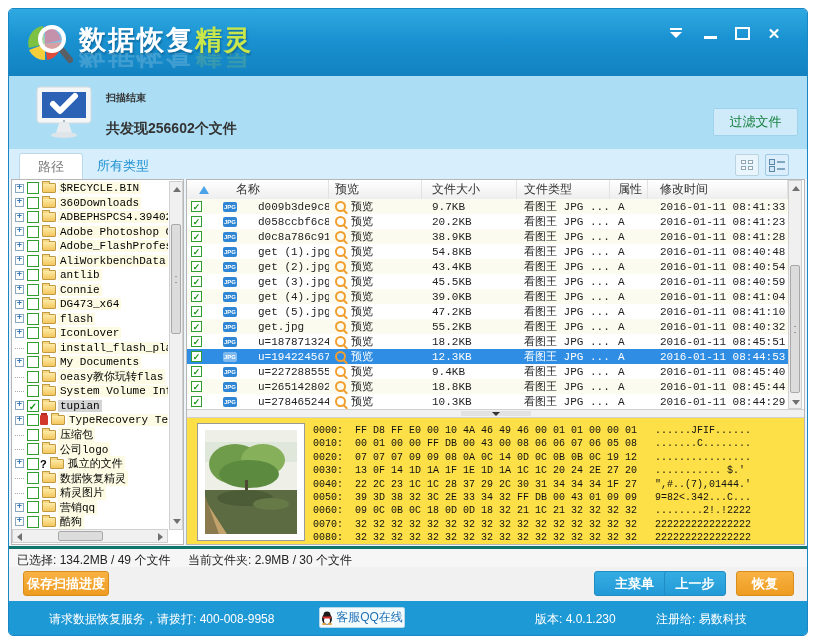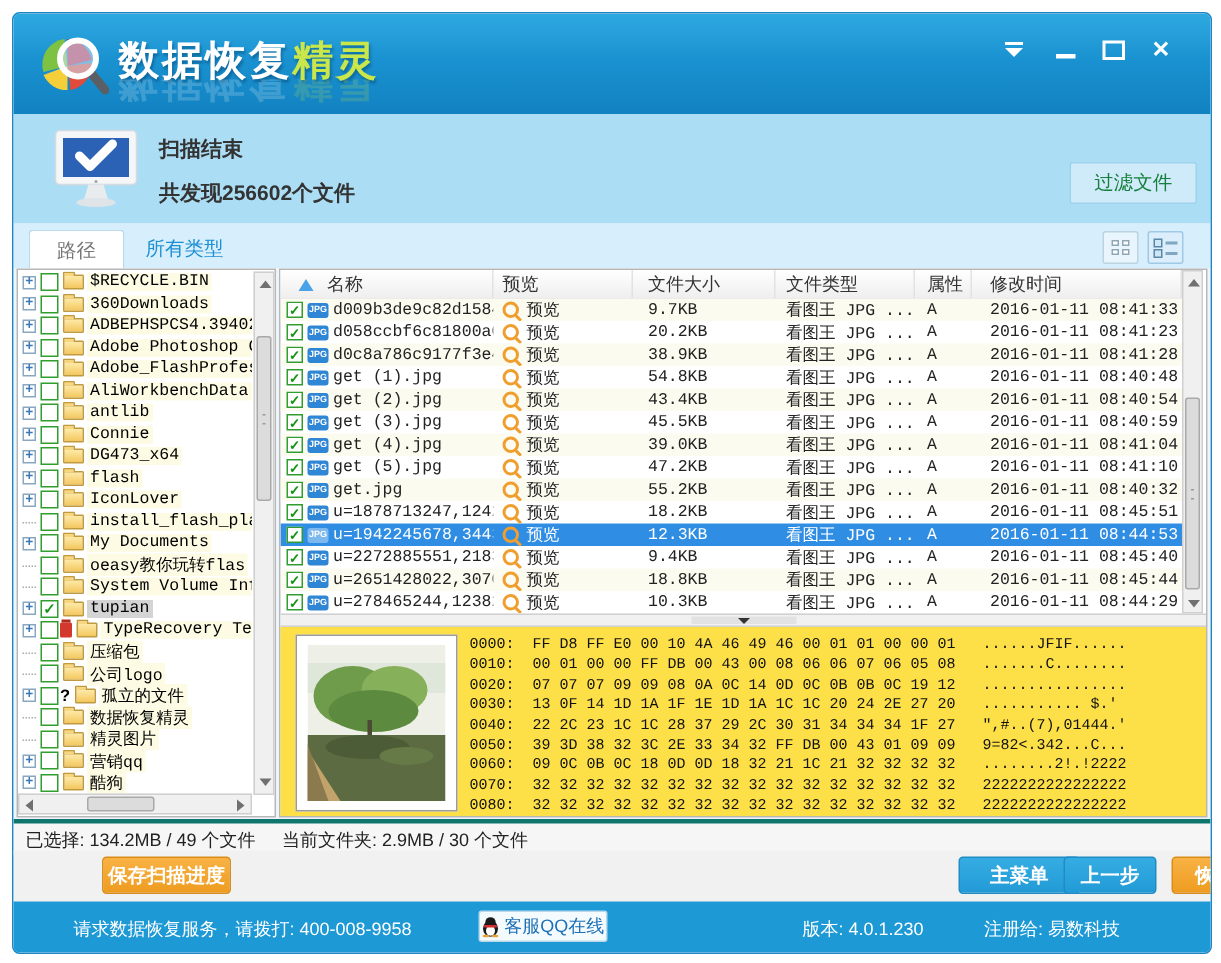--- a/index.html
+++ b/index.html
@@ -26,21 +26,21 @@
   .glyph-menu .bar{width:12px;height:2px;background:#fff;}
   .glyph-menu .tri{width:0;height:0;border-left:6px solid transparent;border-right:6px solid transparent;
           border-top:6px solid #fff;}
   .glyph-min{width:13px;height:3px;background:#fff;margin-top:8px;}
   .glyph-max{width:11px;height:9px;border:2px solid #fff;}
   .glyph-close{color:#fff;font-size:15px;font-weight:bold;line-height:15px;}
 
   
   .band{position:absolute;left:0;top:67px;right:0;height:73px;background:#abdef5;}
   .monitor{position:absolute;left:24px;top:9px;}
-  .band-title{position:absolute;left:97px;top:15px;font-size:14px;font-weight:bold;color:#333;}
+  .band-title{position:absolute;left:97px;top:15px;font-size:10px;font-weight:bold;color:#333;}
   .band-detail{position:absolute;left:97px;top:44px;font-size:14px;font-weight:bold;color:#333;}
   .filter-btn{position:absolute;left:704px;top:32px;width:83px;height:26px;background:#cfeaf8;
       border:1px solid #9fd2ec;color:#15803d;font-size:13px;display:flex;align-items:center;
       justify-content:center;border-radius:2px;cursor:pointer;}
 
   
   .tabbar{position:absolute;left:0;top:140px;right:0;height:30px;background:#d7effc;}
   .tab-active{position:absolute;left:10px;top:4px;width:62px;height:26px;background:#fff;
       border:1px solid #bcd9ea;border-bottom:none;border-radius:3px 3px 0 0;color:#777;
       font-size:13px;display:flex;align-items:center;justify-content:center;cursor:pointer;}
@@ -100,21 +100,21 @@
       border:1px solid #b7b7b7;box-sizing:border-box;}
   .fhead{position:absolute;left:0;top:0;right:16px;height:19px;display:flex;
       background:linear-gradient(#ffffff,#eeeeee);border-bottom:1px solid #d5d5d5;
       font-size:12px;color:#333;align-items:center;}
   .fhead .c{border-right:1px solid #e2e2e2;height:100%;display:flex;align-items:center;box-sizing:border-box;}
   .rows{position:absolute;left:0;top:19px;right:16px;height:210px;overflow:hidden;}
   .frow{display:flex;height:15px;align-items:center;font:11px "Liberation Mono",monospace;color:#222;}
   .frow:nth-child(odd){background:#fbfbef;}
   .frow.sel{background:#2f8de4;color:#fff;}
   .c{box-sizing:border-box;flex:none;overflow:hidden;white-space:nowrap;}
-  .c.name{width:142px;display:flex;align-items:center;gap:3px;padding-left:4px;}
+  .c.name{width:142px;display:flex;align-items:center;gap:21px;padding-left:4px;}
   .c.prev{width:93px;display:flex;align-items:center;gap:5px;padding-left:6px;}
   .c.size{width:95px;padding-left:10px;}
   .c.type{width:93px;padding-left:7px;}
   .c.attr{width:38px;padding-left:8px;}
   .c.mtime{flex:1;padding-left:12px;}
   .sort-up{width:0;height:0;border-left:5px solid transparent;border-right:5px solid transparent;
       border-bottom:8px solid #4aa3e8;margin:0 6px 0 8px;}
   .fcb{width:11px;height:11px;border:1px solid #2f9e2f;background:#fff;flex:none;
       font:bold 9px "Liberation Sans",sans-serif;color:#149614;line-height:10px;text-align:center;box-sizing:border-box;}
   .jpgb{background:#2f86d4;color:#fff;font:bold 6px "Liberation Sans",sans-serif;border-radius:2px;
@@ -139,21 +139,21 @@
   .hexview{position:absolute;left:126px;top:6px;right:10px;bottom:2px;
       font:10px "Liberation Mono",monospace;color:#111;line-height:13.4px;white-space:pre;overflow:hidden;}
 
   
   .statusrow{position:absolute;left:0;top:537px;right:0;height:21px;background:#f6f6f6;
       border-top:3px solid #0f766e;font-size:12px;color:#222;}
   .st-sel{position:absolute;left:8px;top:3px;}
   .st-cur{position:absolute;left:179px;top:3px;}
   .btnrow{position:absolute;left:0;top:558px;right:0;height:34px;background:#f1f1f1;}
   .btn{position:absolute;height:25px;border-radius:3px;color:#fff;font-size:13px;font-weight:bold;
-      display:flex;align-items:center;justify-content:center;cursor:pointer;box-sizing:border-box;margin-left:45px;}
+      display:flex;align-items:center;justify-content:center;cursor:pointer;box-sizing:border-box;}
   .btn.orange{background:linear-gradient(#f8b244,#ee9c20);border:1px solid #d98e1a;}
   .btn.blue{background:linear-gradient(#35ace2,#229ad6);border:1px solid #1f8cc4;}
   .btn-save{left:14px;top:4px;width:86px;}
   .btn-menu{left:585px;top:4px;width:81px;}
   .btn-prev{left:655px;top:4px;width:62px;}
   .btn-recover{left:727px;top:4px;width:58px;}
 
   
   .footer{position:absolute;left:0;top:592px;right:0;height:34px;background:#1d99d6;color:#fff;font-size:12px;}
   .ft-service{position:absolute;left:40px;top:10px;}

